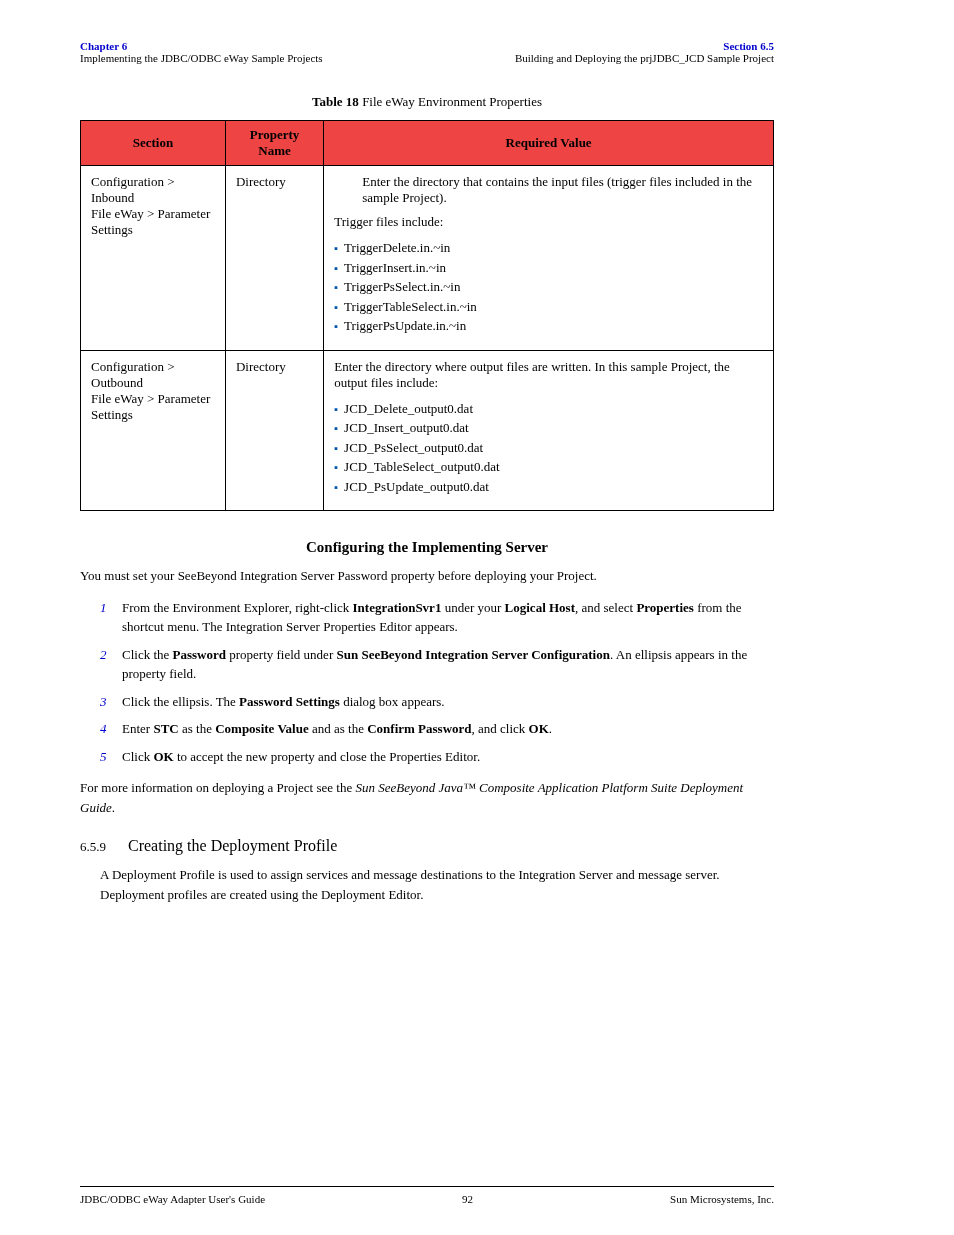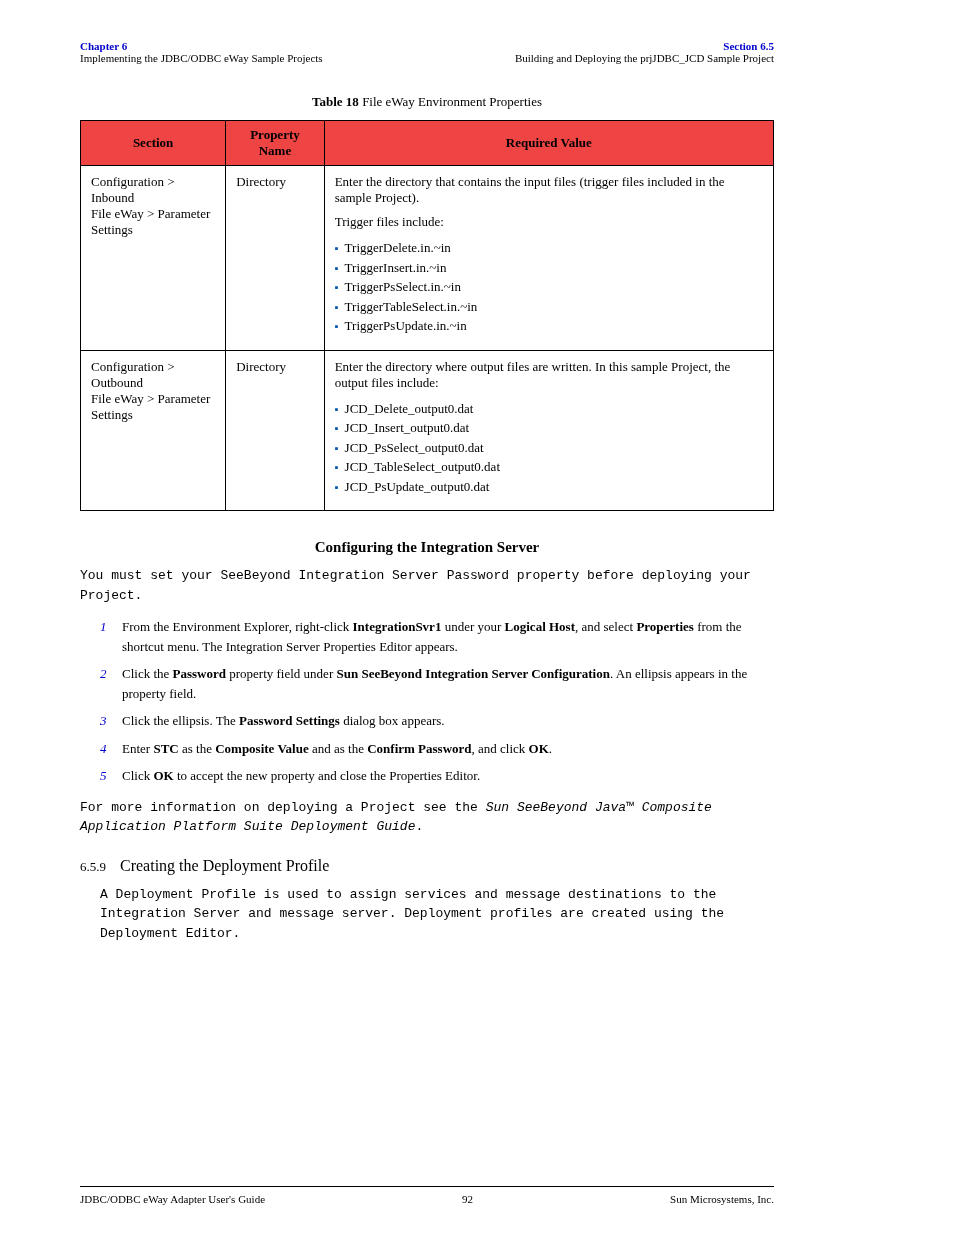--- a/index.html
+++ b/index.html
@@ -71,21 +71,20 @@
       font-size: 15px;
       font-weight: bold;
       text-align: center;
       margin-bottom: 10px;
       margin-top: 10px;
     }
     .body-text {
       font-size: 13px;
       line-height: 1.5;
       margin-bottom: 12px;
-      font-family: Liberation Mono, monospace;
     }
     .numbered-list {
       margin-left: 20px;
       margin-bottom: 12px;
     }
     .numbered-list li {
       font-size: 13px;
       line-height: 1.5;
       margin-bottom: 8px;
       list-style: none;
@@ -93,21 +92,21 @@
       gap: 8px;
     }
     .numbered-list li .num {
       color: #0000cc;
       font-style: italic;
       min-width: 14px;
     }
     .section-title-block {
       display: flex;
       align-items: baseline;
-      gap: 14px;
+      gap: 22px;
       margin-top: 20px;
       margin-bottom: 10px;
     }
     .section-num-label {
       font-size: 13px;
     }
     .section-main-title {
       font-size: 16px;
       font-weight: normal;
     }
@@ -171,21 +170,21 @@
       </tr>
     </thead>
     <tbody>
 
       <tr>
         <td>
           Configuration &gt; Inbound<br>File eWay &gt; Parameter<br>Settings
         </td>
         <td>Directory</td>
         <td>
-          <p style="margin-bottom:8px;">Enter the directory that contains the input files (trigger files included in the sample Project).</p>
+          <p style="margin-bottom:8px;margin-left:28px;">Enter the directory that contains the input files (trigger files included in the sample Project).</p>
           <p style="margin-bottom:8px;">Trigger files include:</p>
           <ul class="bullet-list">
             <li>TriggerDelete.in.~in</li>
             <li>TriggerInsert.in.~in</li>
             <li>TriggerPsSelect.in.~in</li>
             <li>TriggerTableSelect.in.~in</li>
             <li>TriggerPsUpdate.in.~in</li>
           </ul>
         </td>
       </tr>
@@ -203,21 +202,21 @@
             <li>JCD_PsSelect_output0.dat</li>
             <li>JCD_TableSelect_output0.dat</li>
             <li>JCD_PsUpdate_output0.dat</li>
           </ul>
         </td>
       </tr>
     </tbody>
   </table>
 
   <div class="subsection-heading">
-    <span>Configuring the Integration Server</span>
+    <span>Configuring the Implementing Server</span>
   </div>
 
   <p class="body-text">You must set your SeeBeyond Integration Server Password property before deploying your Project.</p>
 
   <ol class="numbered-list">
     <li>
       <span class="num">1</span>
       <span>From the Environment Explorer, right-click <strong>IntegrationSvr1</strong> under your <strong>Logical Host</strong>, and select <strong>Properties</strong> from the shortcut menu. The Integration Server Properties Editor appears.</span>
     </li>
     <li>

